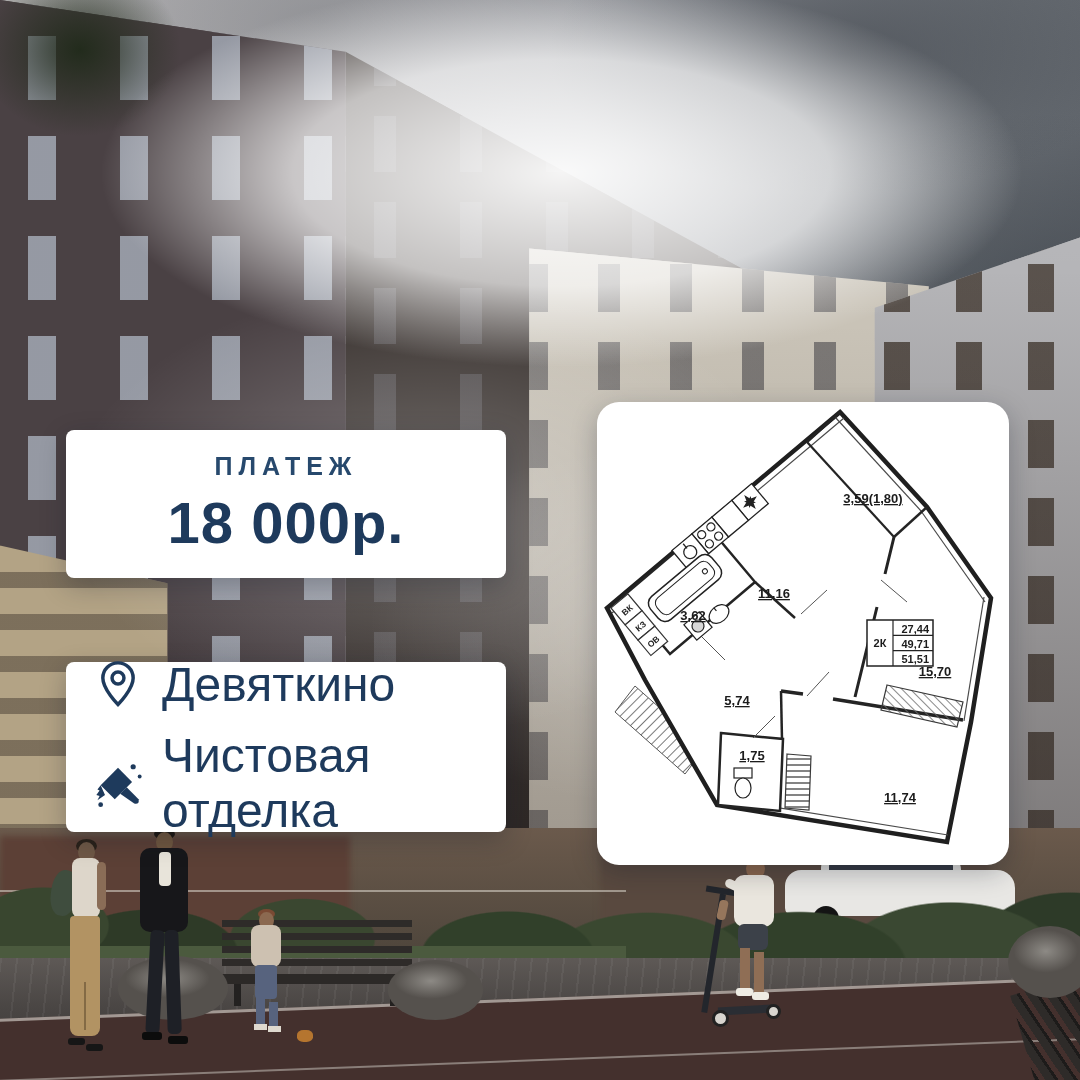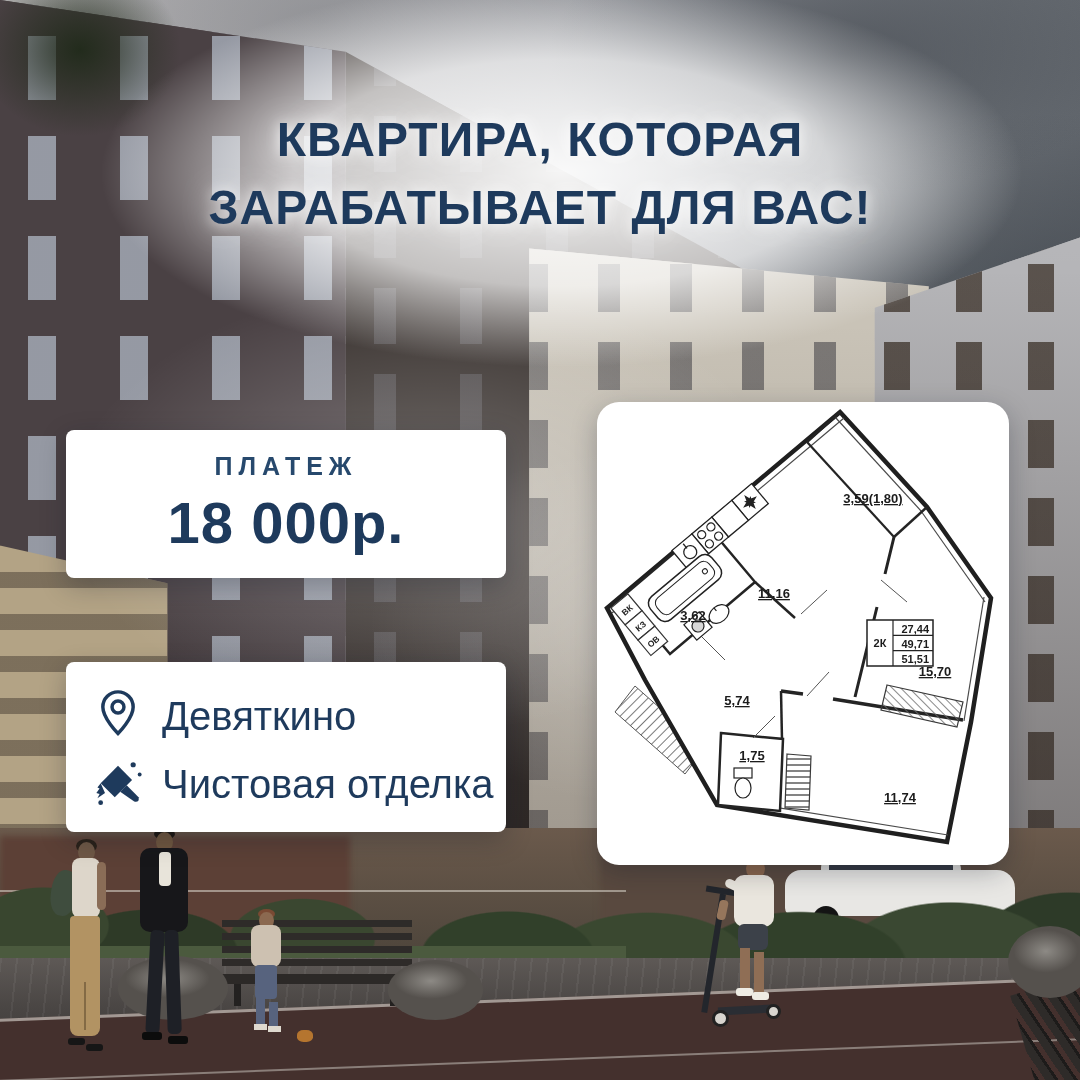--- a/index.html
+++ b/index.html
@@ -136,22 +136,22 @@
     color:#1e3a5c;letter-spacing:1px;
     text-shadow:0 0 14px rgba(255,255,255,.9),0 0 34px rgba(255,255,255,.65);}
   .title span{position:static;display:block;}
   .card{background:#fff;border-radius:8px;box-shadow:0 8px 26px rgba(18,24,40,.28);}
   .card-payment{left:66px;top:430px;width:440px;height:148px;display:flex;position:absolute;
     flex-direction:column;align-items:center;justify-content:center;gap:8px;}
   .payment-label{position:static;font-weight:700;font-size:25px;letter-spacing:6px;color:#27496d;}
   .payment-value{position:static;font-weight:800;font-size:58px;color:#1e3a5c;letter-spacing:1px;}
   .card-features{left:66px;top:662px;width:440px;height:170px;display:flex;flex-direction:column;
     justify-content:center;gap:16px;padding-left:26px;}
-  .feature{position:static;display:flex;align-items:flex-end;gap:18px;
-    font-weight:500;font-size:40px;color:#1e3a5c;}
+  .feature{position:static;display:flex;align-items:center;gap:18px;
+    font-weight:500;font-size:48px;color:#1e3a5c;}
   .feature .ficon{position:static;width:52px;height:52px;flex:0 0 52px;}
   .feature .ficon svg{position:static;width:100%;height:100%;}
   .feature .ftext{position:static;}
   .card-plan{left:597px;top:402px;width:412px;height:463px;border-radius:22px;}
   .card-plan svg{position:static;width:100%;height:100%;display:block;}
   .plan-label{font-family:"Liberation Sans",sans-serif;font-size:13px;font-weight:bold;fill:#1c1c1c;
     text-decoration:underline;}
   .plan-small{font-family:"Liberation Sans",sans-serif;font-size:8.5px;font-weight:bold;fill:#222;}
   .plan-spec{font-family:"Liberation Sans",sans-serif;font-size:11px;font-weight:bold;fill:#1c1c1c;}
   .logo{left:458px;top:948px;width:170px;height:132px;}
@@ -244,24 +244,20 @@
       <div class="ll"></div>
         <div class="lr"></div>
         <div class="sl"></div>
         <div class="sr"></div>
       <div class="deck"></div>
         <div class="wf"></div>
         <div class="wr"></div>
     </div>
   </div>
 
-  <div class="title">
-    <span>КВАРТИРА, КОТОРАЯ</span>
-    <span>ЗАРАБАТЫВАЕТ ДЛЯ ВАС!</span>
-  </div>
 
   <div class="card card-payment">
     <div class="payment-label">ПЛАТЕЖ</div>
     <div class="payment-value">18 000р.</div>
   </div>
 
   <div class="card card-features">
     <div class="feature">
       <span class="ficon">
         <svg viewBox="0 0 48 48" fill="none" stroke="#1e3a5c" stroke-width="3.2">

